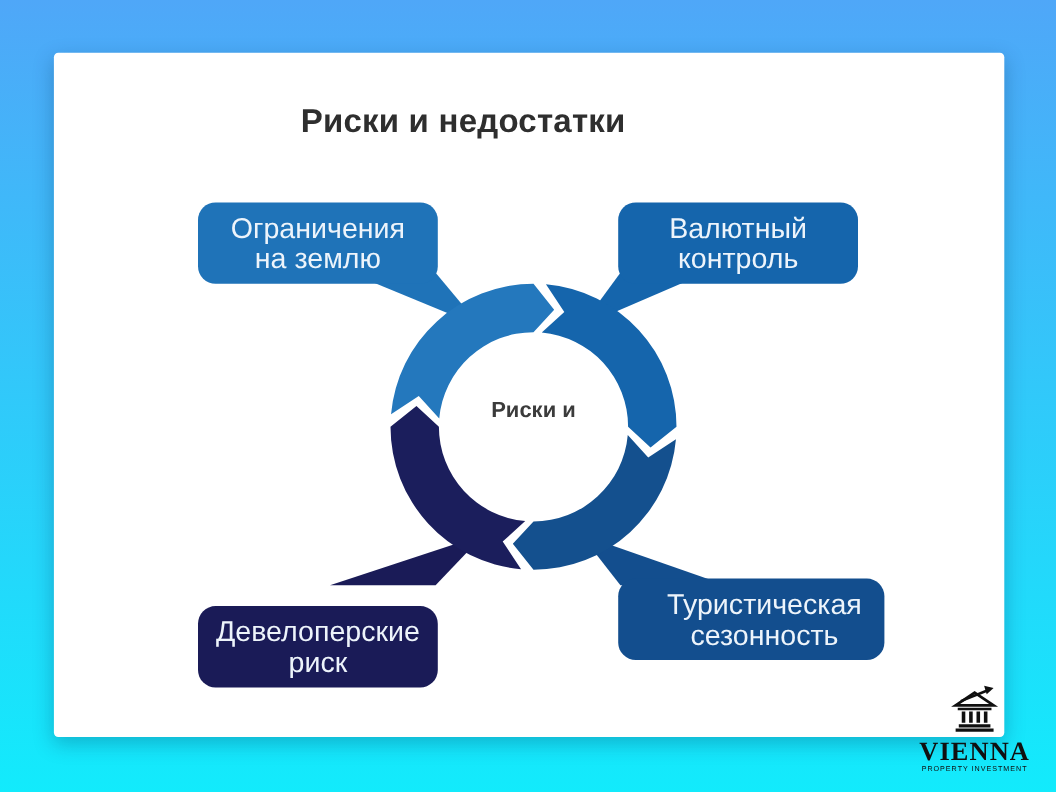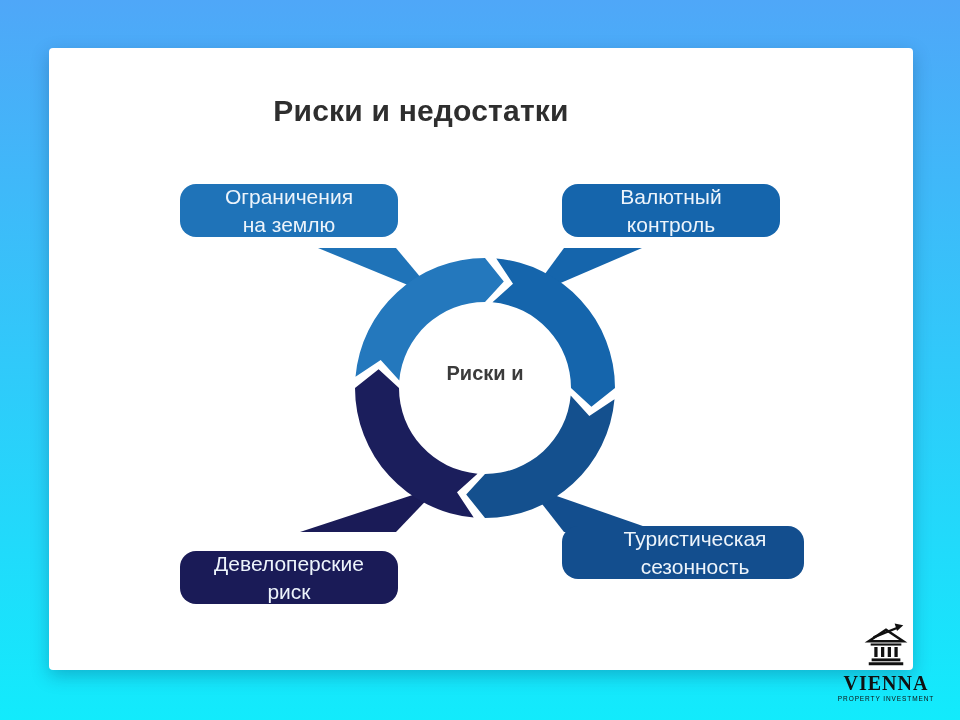--- a/index.html
+++ b/index.html
@@ -13,39 +13,39 @@
     background:#ffffff;border-radius:4px;
     box-shadow:0 6px 18px rgba(0,45,90,.28);
   }
   .title{
     position:absolute;left:49px;top:94px;width:744px;margin:0;
     text-align:center;font-size:30px;font-weight:700;color:#2e2e2e;
     letter-spacing:.2px;
   }
   .diagram-svg{position:absolute;left:0;top:0;width:960px;height:720px;pointer-events:none;}
   .callout{
-    position:absolute;width:218px;height:53px;border-radius:16px;
+    position:absolute;width:218px;height:74px;border-radius:16px;
     display:flex;flex-direction:column;justify-content:center;align-items:center;
-    color:#EDF4FB;font-size:21px;line-height:28px;text-align:center;
+    color:#EDF4FB;font-size:26px;line-height:28px;text-align:center;
   }
   .callout.tl{left:180px;top:184px;}
   .callout.tr{left:562px;top:184px;}
   .callout.bl{left:180px;top:526px;}
   .callout.br{left:562px;top:526px;}
   .center-label{
     position:absolute;left:385px;top:359px;width:200px;
     text-align:center;font-size:20px;line-height:29px;font-weight:700;color:#3b3b3b;
   }
   .logo{
     position:absolute;left:840px;top:622px;width:92px;
     display:flex;flex-direction:column;align-items:center;
   }
   .logo-name{
     font-family:"Liberation Serif","DejaVu Serif",serif;
-    font-size:20px;font-weight:700;color:#101010;letter-spacing:1px;line-height:22px;
+    font-size:24px;font-weight:700;color:#101010;letter-spacing:1px;line-height:22px;
   }
   .logo-tagline{
     font-size:6.5px;color:#101010;letter-spacing:.9px;line-height:9px;white-space:nowrap;
   }
 </style>
 </head>
 <body>
 
 <div class="stage" style="background: linear-gradient(rgb(79, 167, 248), rgb(18, 235, 252));">
 

